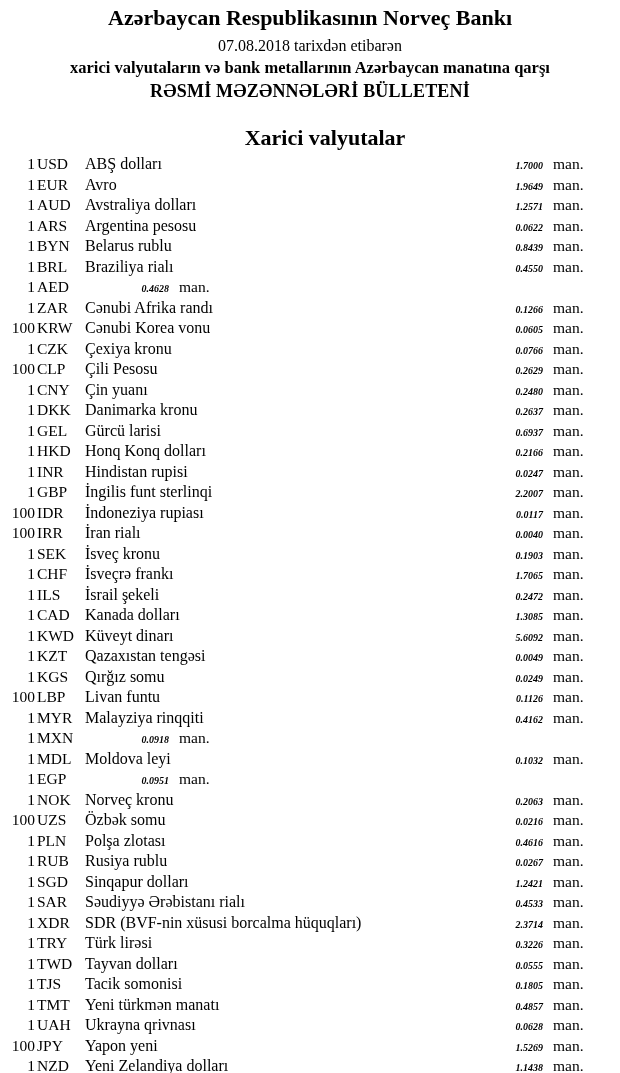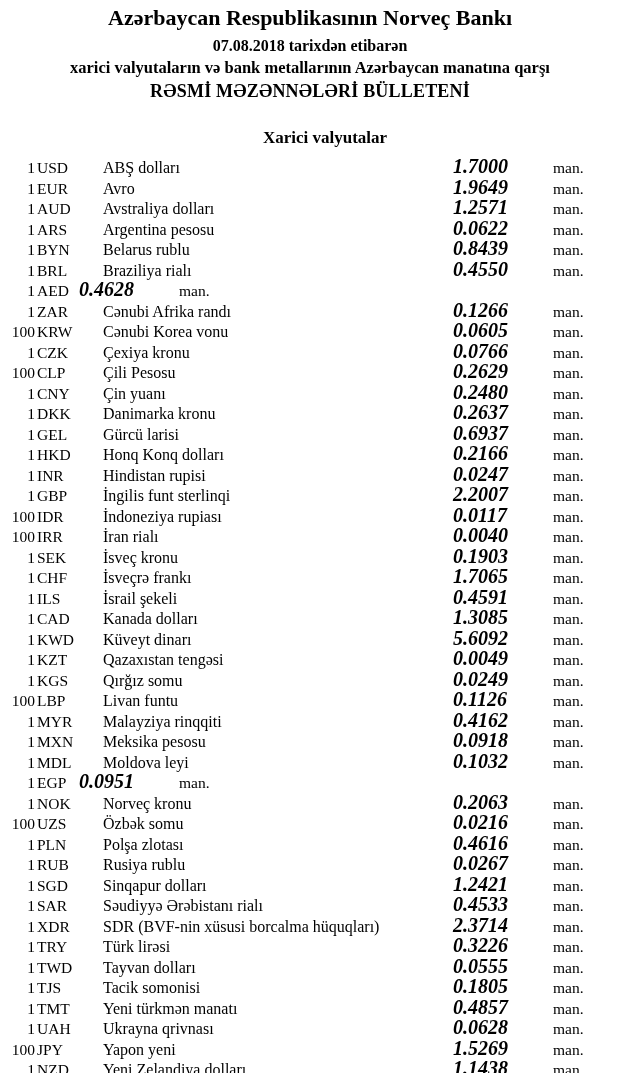--- a/index.html
+++ b/index.html
@@ -17,57 +17,57 @@
   .bank-title {
     margin-top: 5px;
     font-size: 22px;
     line-height: 26px;
     font-weight: bold;
   }
   .date-line {
     margin-top: 5px;
     font-size: 16px;
     line-height: 20px;
-    font-weight: bold;
+    font-weight: normal;
   }
   .subtitle-line {
     margin-top: 2px;
     font-size: 16.5px;
     line-height: 20px;
     font-weight: bold;
   }
   .bulletin-title {
     margin-top: 2px;
     font-size: 18px;
     line-height: 22px;
     font-weight: bold;
     letter-spacing: 0.2px;
   }
   .section-title {
     margin-top: 26px;
     text-align: center;
-    font-size: 17px;
+    font-size: 22px;
     line-height: 20px;
     font-weight: bold;
     padding-left: 30px;
   }
   .rates-table { margin-top: 2px; }
   .row {
     display: flex;
     align-items: baseline;
     height: 20.5px;
     line-height: 20.5px;
     font-size: 16px;
     padding-right: 28px;
     white-space: nowrap;
   }
   .qty   { flex: none; width: 35px; text-align: right; font-size: 15.5px; }
   .code  { flex: none; width: 42px; margin-left: 2px; font-size: 15.5px; }
-  .nm    { flex: 1; margin-left: 24px; overflow: hidden; }
-  .rate  { flex: none; width: 90px; font-weight: bold; font-style: italic; font-size: 20px; margin-top: 6px; }
+  .nm    { flex: 1; margin-left: 6px; overflow: hidden; }
+  .rate  { flex: none; width: 90px; text-align: right; font-weight: bold; font-style: italic; font-size: 10px; margin-top: 6px; }
   .unit  { flex: none; width: 39px; margin-left: 10px; text-align: left; font-size: 15.5px; }
 </style>
 </head>
 <body>
 
 <div class="page">
   <header>
     <div class="bank-title">Azərbaycan Respublikasının Norveç Bankı</div>
     <div class="date-line">07.08.2018 tarixdən etibarən</div>
     <div class="subtitle-line">xarici valyutaların və bank metallarının Azərbaycan manatına qarşı</div>
@@ -241,21 +241,21 @@
     <span class="code">CHF</span>
     <span class="nm">İsveçrə frankı</span>
     <span class="rate">1.7065</span>
     <span class="unit">man.</span>
   </div>
 
   <div class="row">
     <span class="qty">1</span>
     <span class="code">ILS</span>
     <span class="nm">İsrail şekeli</span>
-    <span class="rate">0.4591</span>
+    <span class="rate">0.2472</span>
     <span class="unit">man.</span>
   </div>
 
   <div class="row">
     <span class="qty">1</span>
     <span class="code">CAD</span>
     <span class="nm">Kanada dolları</span>
     <span class="rate">1.3085</span>
     <span class="unit">man.</span>
   </div>
@@ -296,21 +296,20 @@
     <span class="qty">1</span>
     <span class="code">MYR</span>
     <span class="nm">Malayziya rinqqiti</span>
     <span class="rate">0.4162</span>
     <span class="unit">man.</span>
   </div>
 
   <div class="row">
     <span class="qty">1</span>
     <span class="code">MXN</span>
-    <span class="nm">Meksika pesosu</span>
     <span class="rate">0.0918</span>
     <span class="unit">man.</span>
   </div>
 
   <div class="row">
     <span class="qty">1</span>
     <span class="code">MDL</span>
     <span class="nm">Moldova leyi</span>
     <span class="rate">0.1032</span>
     <span class="unit">man.</span>

